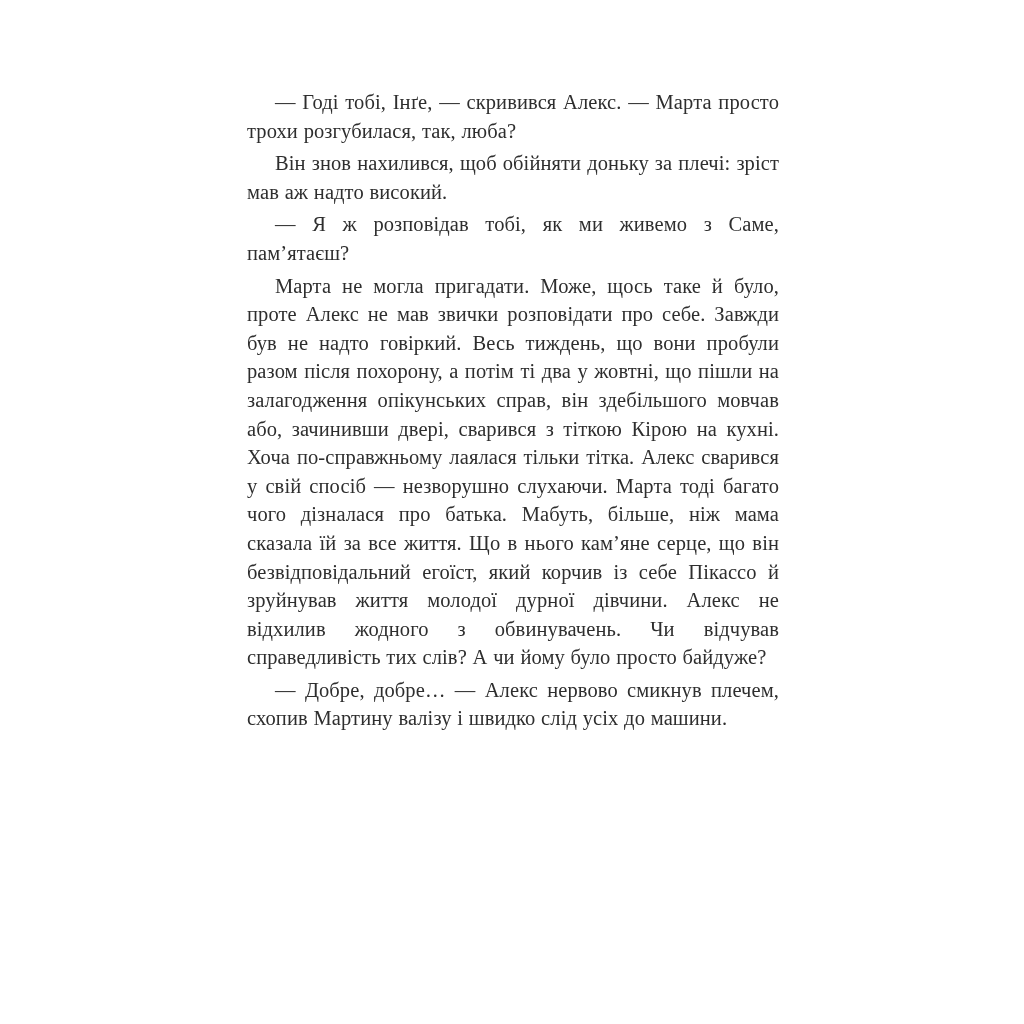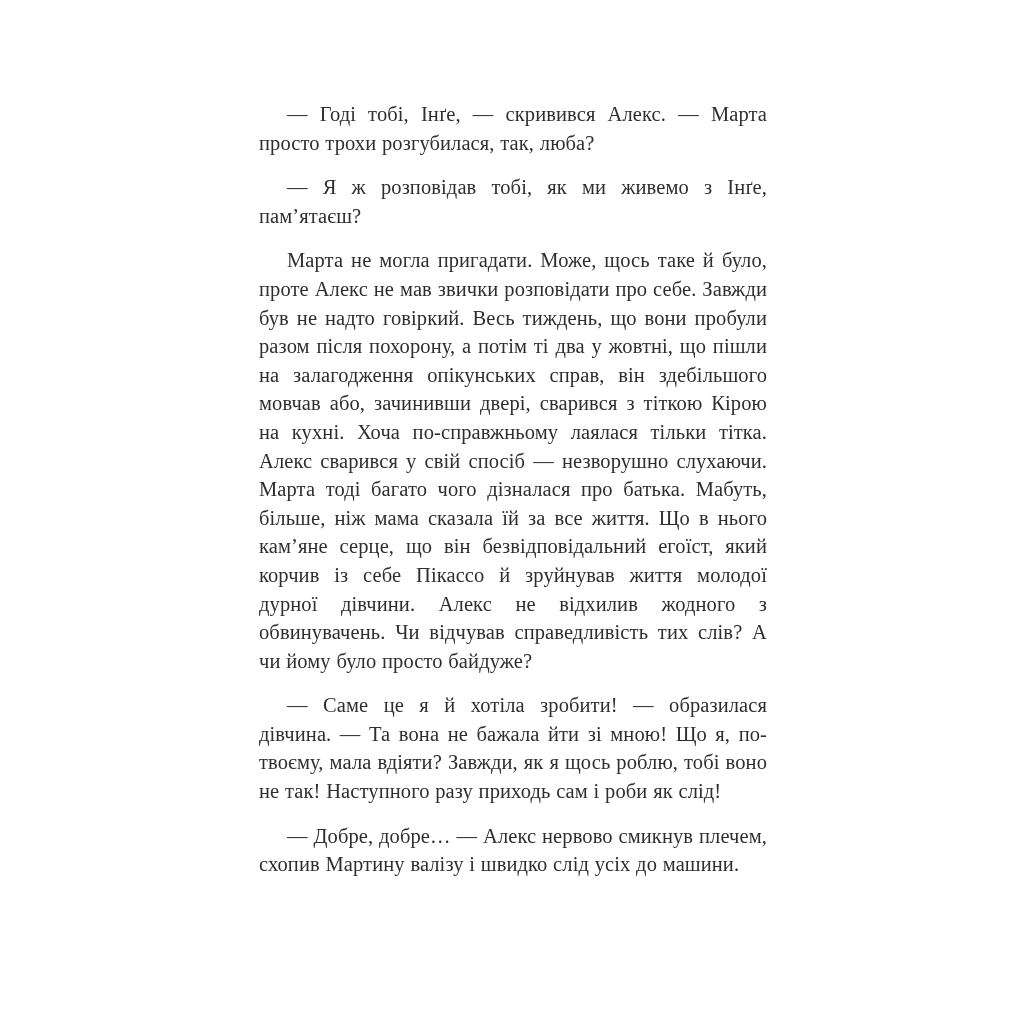--- a/index.html
+++ b/index.html
@@ -15,36 +15,36 @@
     font-family: "Liberation Serif", "DejaVu Serif", serif;
     color: #2e2e2e;
   }
   .page {
     position: absolute;
     left: 243px;
     top: 84px;
     width: 540px;
   }
   .text-block p {
-    margin: 16px;
+    margin: 4px;
     font-size: 20.5px;
     line-height: 28.6px;
     text-align: justify;
     text-indent: 28px;
     letter-spacing: 0.1px;
     word-spacing: 0.5px;
     hyphens: auto;
     -webkit-hyphens: auto;
   }
 </style>
 </head>
 <body>
 
 <div class="page">
   <div class="text-block">
       <p>— Годі тобі, Інґе, — скривився Алекс. — Марта просто трохи розгубилася, так, люба?</p>
-      <p>— Я ж розповідав тобі, як ми живемо з Інґе, пам’ятаєш?</p>
+      <p>Він знов нахилився, щоб обійняти доньку за плечі: зріст мав аж надто високий.</p>
+      <p>— Я ж розповідав тобі, як ми живемо з Саме, пам’ятаєш?</p>
       <p>Марта не могла пригадати. Може, щось таке й було, проте Алекс не мав звички розповідати про себе. Завжди був не надто говіркий. Весь тиждень, що вони пробули разом після похорону, а потім ті два у жовтні, що пішли на залагодження опікунських справ, він здебільшого мовчав або, зачинивши двері, сварився з тіткою Кірою на кухні. Хоча по-справжньому лаялася тільки тітка. Алекс сварився у свій спосіб — незворушно слухаючи. Марта тоді багато чого дізналася про батька. Мабуть, більше, ніж мама сказала їй за все життя. Що в нього кам’яне серце, що він безвідповідальний егоїст, який корчив із себе Пікассо й зруйнував життя молодої дурної дівчини. Алекс не відхилив жодного з обвинувачень. Чи відчував справедливість тих слів? А чи йому було просто байдуже?</p>
-      <p>— Саме це я й хотіла зробити! — образилася дівчина. — Та вона не бажала йти зі мною! Що я, по-твоєму, мала вдіяти? Завжди, як я щось роблю, тобі воно не так! Наступного разу приходь сам і роби як слід!</p>
       <p>— Добре, добре… — Алекс нервово смикнув плечем, схопив Мартину валізу і швидко слід усіх до машини.</p>
     </div>
 
 </div>
 
 </body></html>

